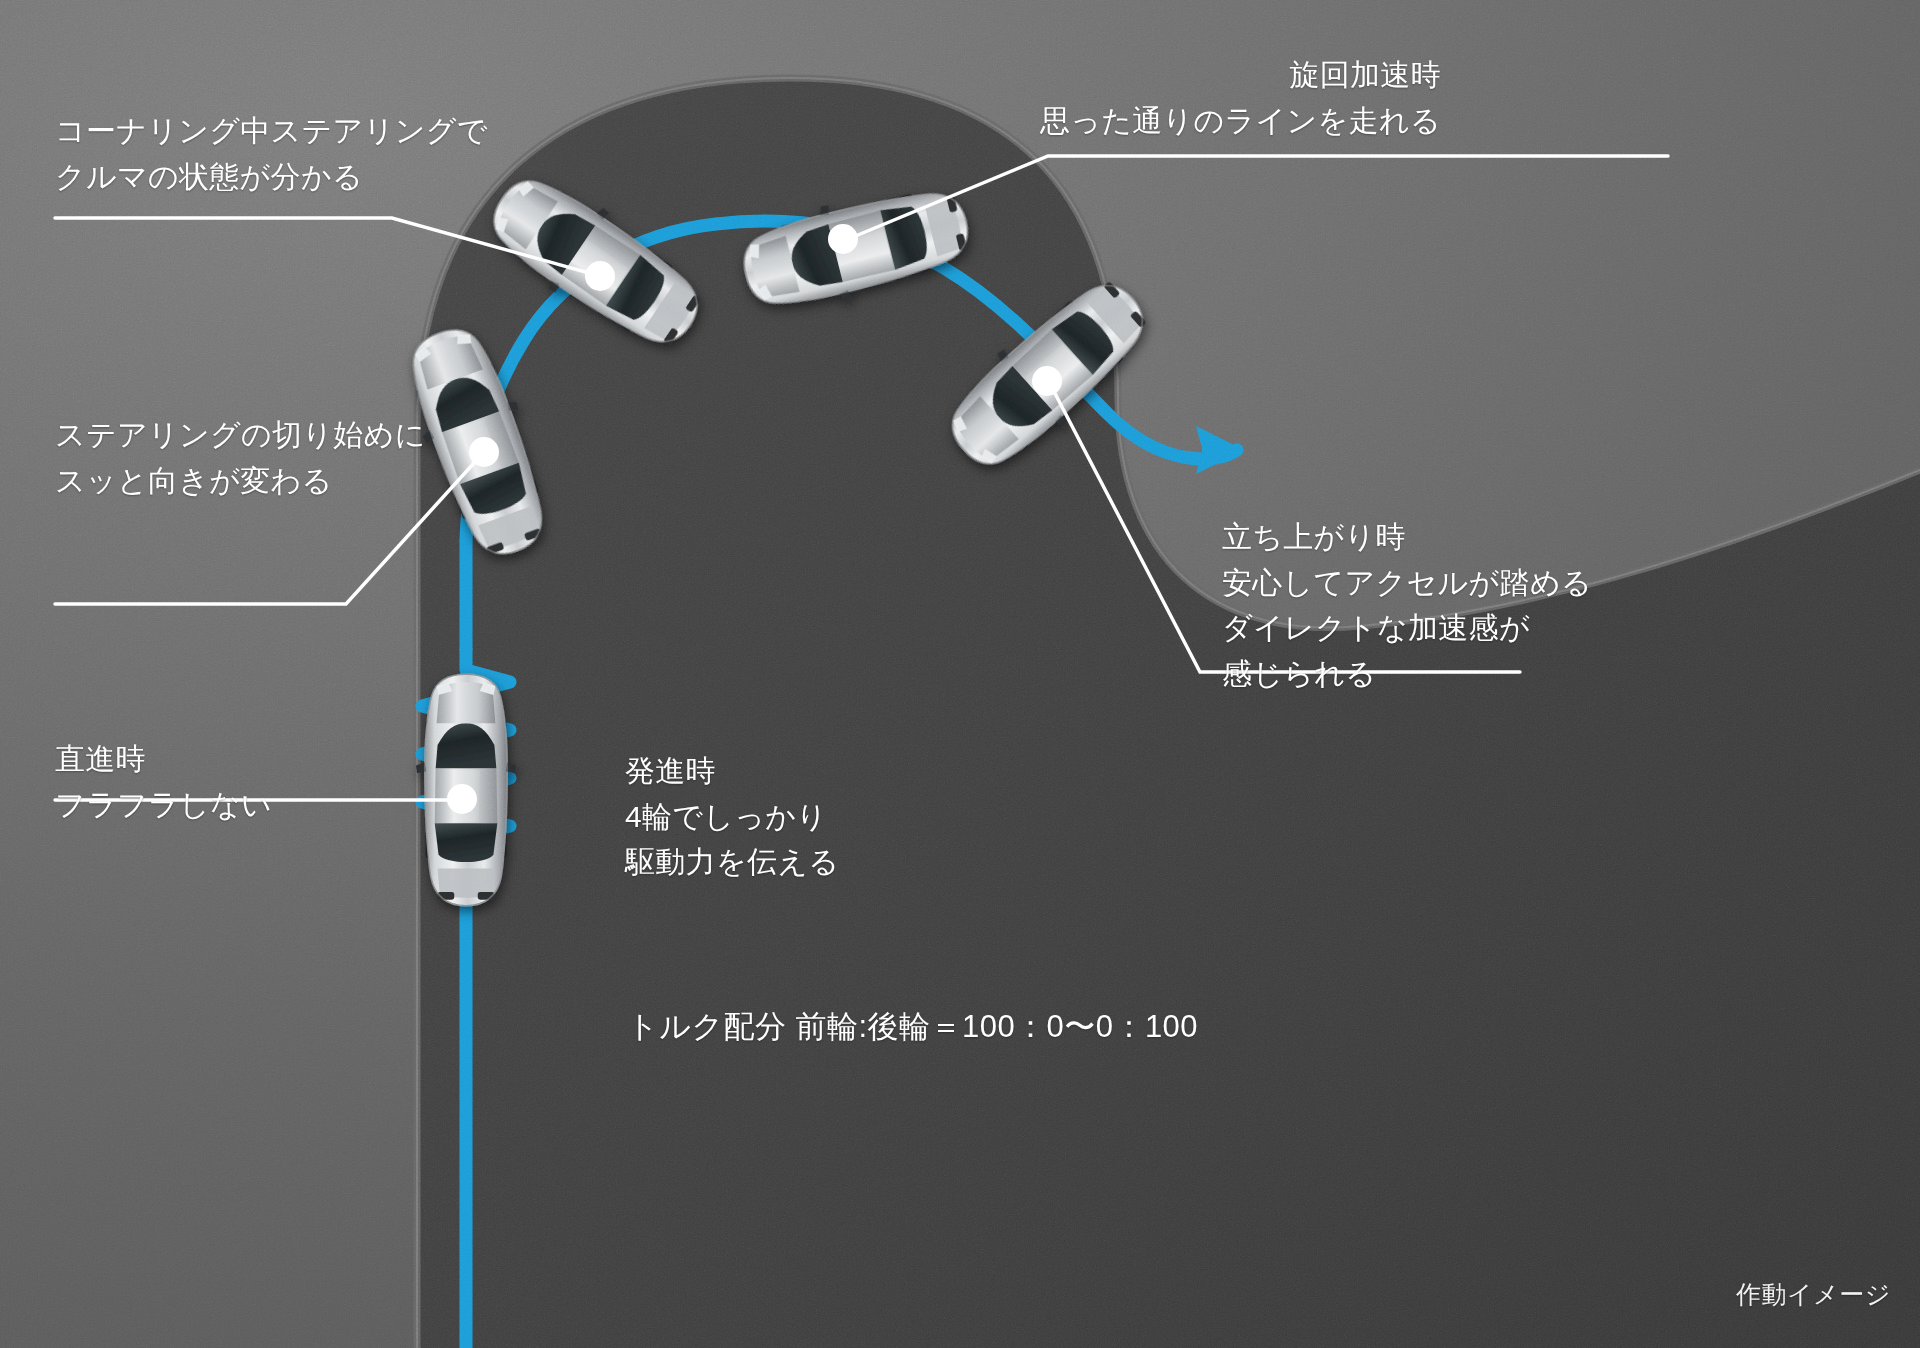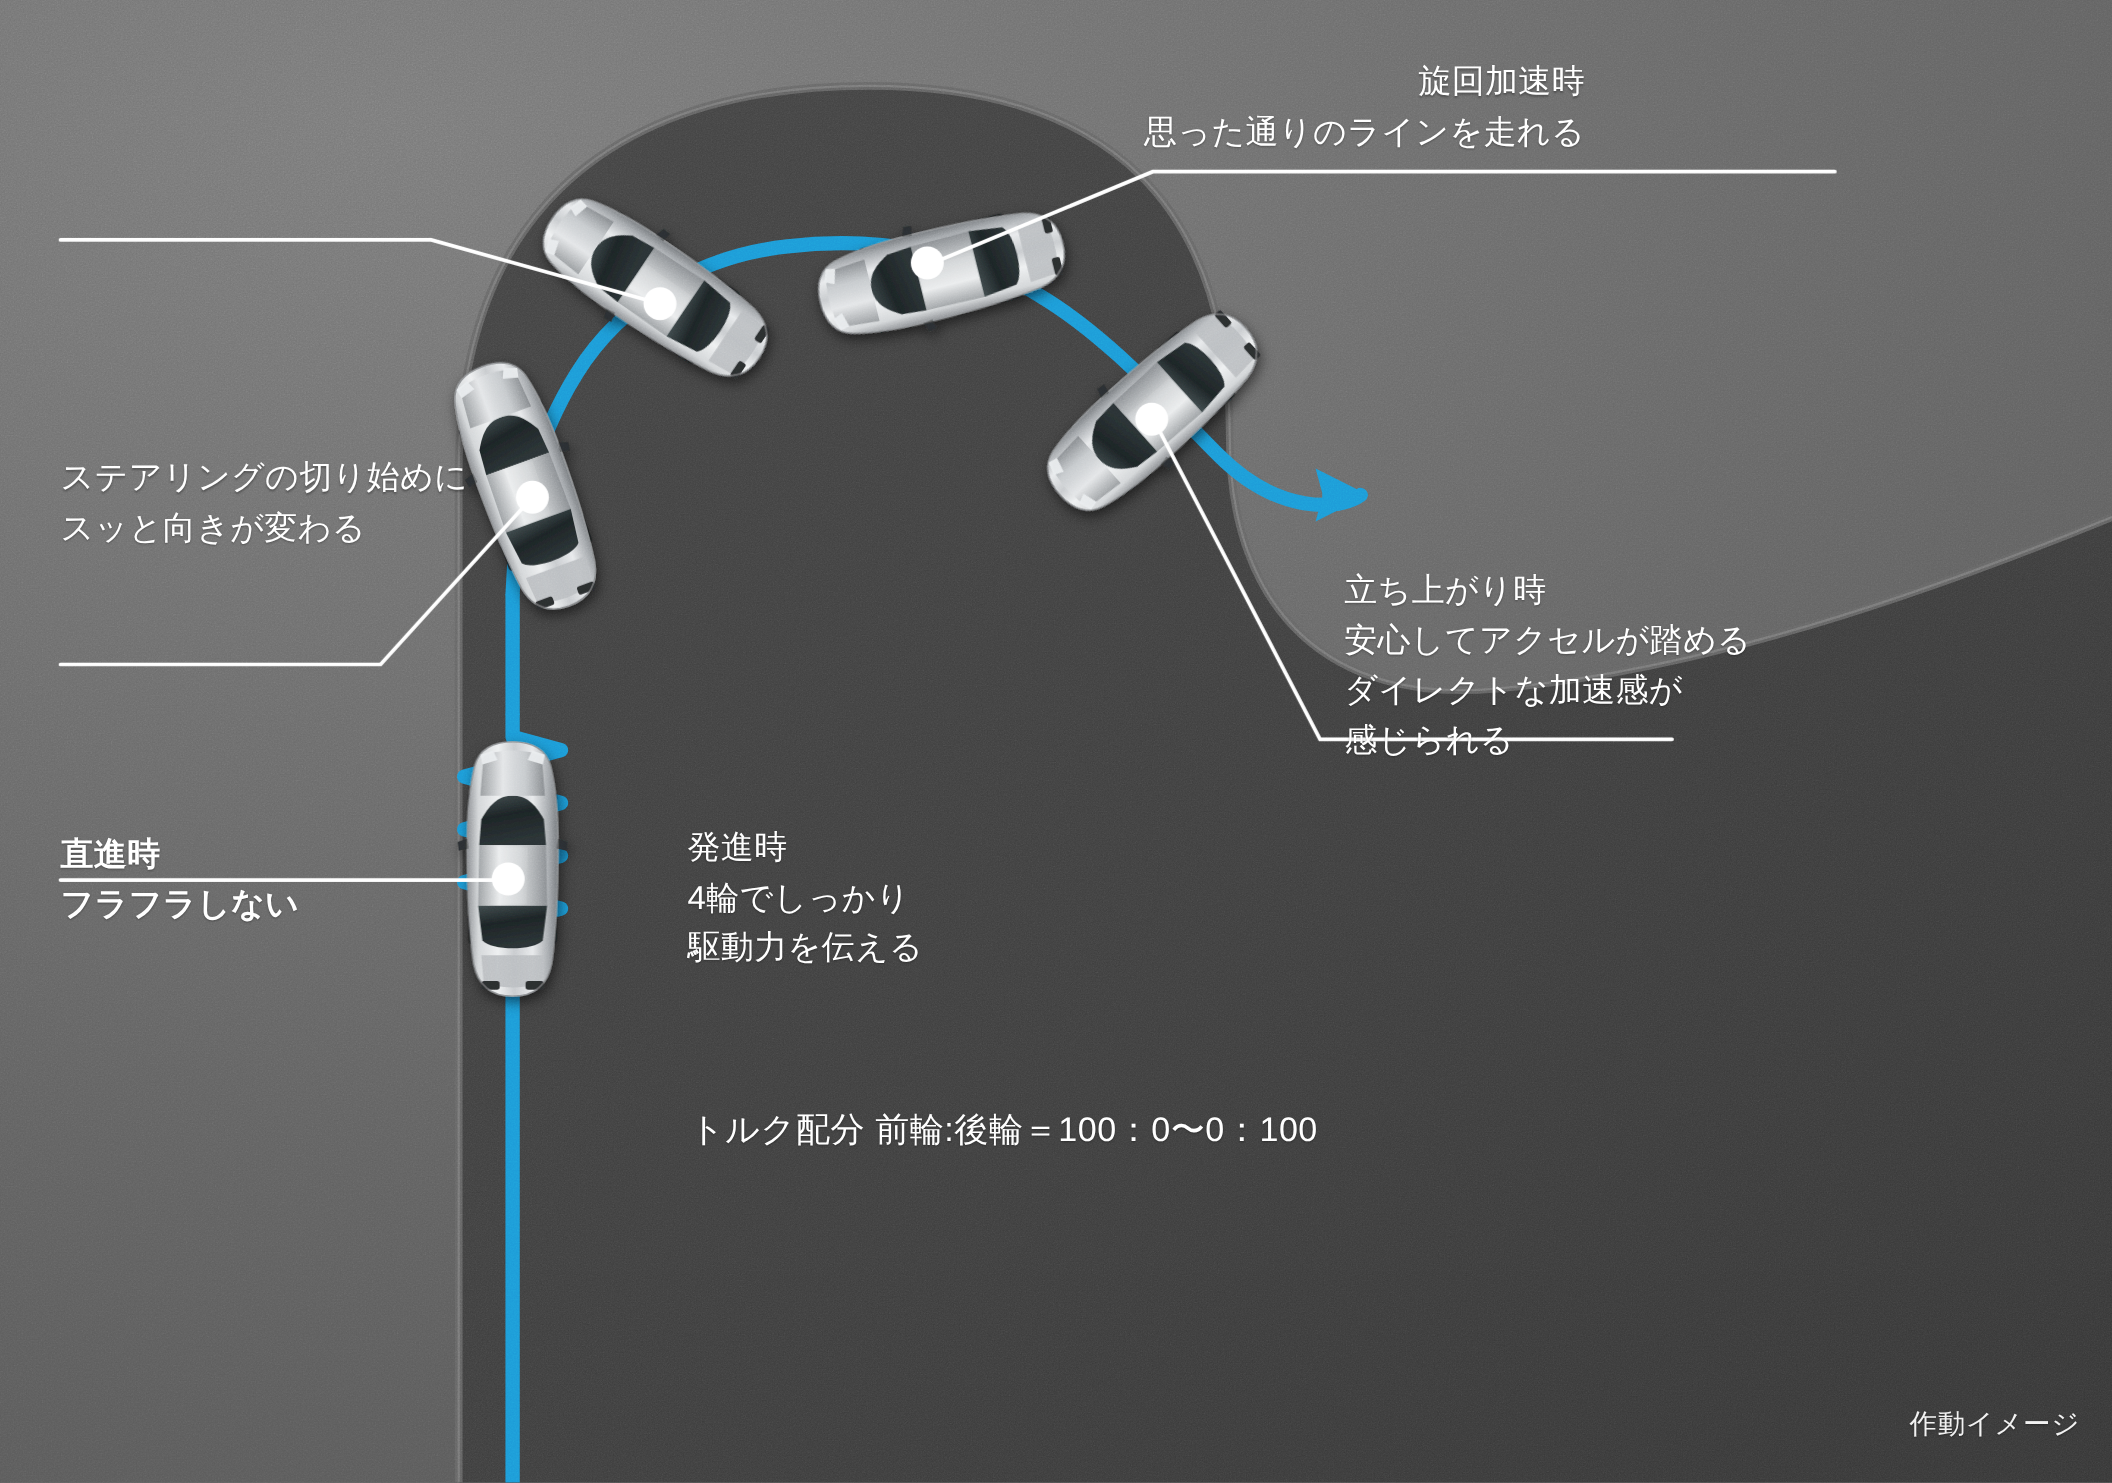--- a/index.html
+++ b/index.html
@@ -229,33 +229,35 @@
       <circle cx="484" cy="452" r="15" fill="#ffffff"></circle>
       <circle cx="462" cy="799" r="15" fill="#ffffff"></circle>
       <circle cx="1047" cy="381" r="15" fill="#ffffff"></circle>
     </g>
   </svg>
 
   <svg id="grain" viewBox="0 0 1920 1348" preserveAspectRatio="none">
     <rect width="1920" height="1348" filter="url(#bgnoise)" opacity=".45"></rect>
   </svg>
 
+  <div class="txt" style="left:55px;  top:108px;">コーナリング中ステアリングで
+クルマの状態が分かる</div>
 
   <div class="txt" style="left:1040px; top:52px;text-align:right;">旋回加速時
 思った通りのラインを走れる</div>
 
   <div class="txt" style="left:55px;  top:412px;">ステアリングの切り始めに
 スッと向きが変わる</div>
 
   <div class="txt" style="left:1222px; top:514px;">立ち上がり時
 安心してアクセルが踏める
 ダイレクトな加速感が
 感じられる</div>
 
-  <div class="txt" style="left:55px;  top:754px;font-weight:bold;">直進時
+  <div class="txt" style="left:55px;  top:736px;">直進時
 フラフラしない</div>
 
   <div class="txt" style="left:625px; top:748px;">発進時
 4輪でしっかり
 駆動力を伝える</div>
 
   <div class="torque" style="left:627px; top:1006px;text-align:center;">トルク配分 前輪:後輪＝100：0〜0：100</div>
 
   <div class="caption" style="left:1704px; top:1278px;margin-left:32px;">作動イメージ</div>
 

